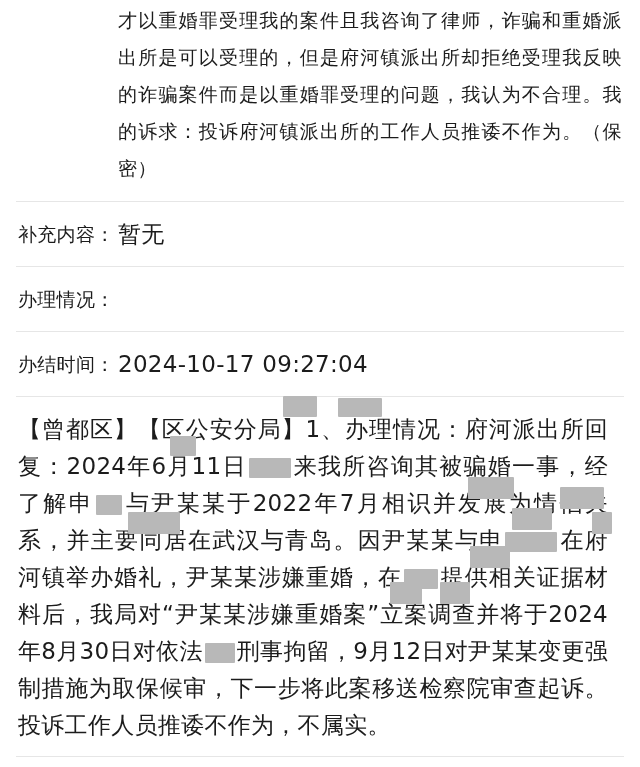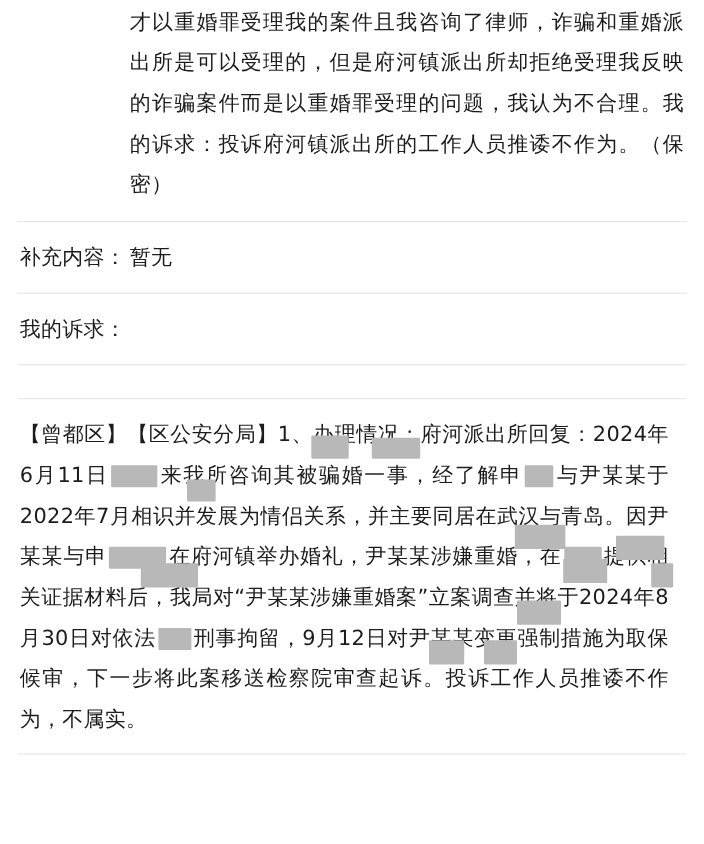--- a/index.html
+++ b/index.html
@@ -46,21 +46,21 @@
     flex: 0 0 auto;
     width: 100px;
     font-size: 19px;
     line-height: 34px;
     color: #1c1c1c;
     letter-spacing: 0.3px;
     white-space: nowrap;
   }
   .row-value {
     flex: 1 1 auto;
-    font-size: 19px;
+    font-size: 23px;
     line-height: 34px;
     color: #1c1c1c;
     letter-spacing: 0.3px;
   }
   .row-value.result {
     line-height: 37px;
     text-align: justify;
   }
   .row.result-row {
     padding-top: 14px;
@@ -102,26 +102,28 @@
   <div class="divider"></div>
 
   <div class="row">
     <div class="row-label">补充内容：</div>
     <div class="row-value">暂无</div>
   </div>
 
   <div class="divider"></div>
 
   <div class="row">
-    <div class="row-label">我的诉求：</div>
+    <div class="row-label">办理情况：</div>
   </div>
 
   <div class="divider"></div>
 
   <div class="row">
+    <div class="row-label">办结时间：</div>
+    <div class="row-value">2024-10-17 09:27:04</div>
   </div>
 
   <div class="divider"></div>
 
   <div class="row result-row">
     <div class="row-value result" id="result-value"><span>【曾都区】【区公安分局】1、办理情况：府河派出所回复：2024年6月11日</span><span class="redact rd-a"></span><span>来我所咨询其被骗婚一事，经了解申</span><span class="redact rd-b"></span><span>与尹某某于2022年7月相识并发展为情侣关系，并主要同居在武汉与青岛。因尹某某与申</span><span class="redact rd-c"></span><span>在府河镇举办婚礼，尹某某涉嫌重婚，在</span><span class="redact rd-d"></span><span>提供相关证据材料后，我局对“尹某某涉嫌重婚案”立案调查并将于2024年8月30日对依法</span><span class="redact rd-e"></span><span>刑事拘留，9月12日对尹某某变更强制措施为取保候审，下一步将此案移送检察院审查起诉。投诉工作人员推诿不作为，不属实。</span></div>
   </div>
 
   <div class="divider"></div>
 

